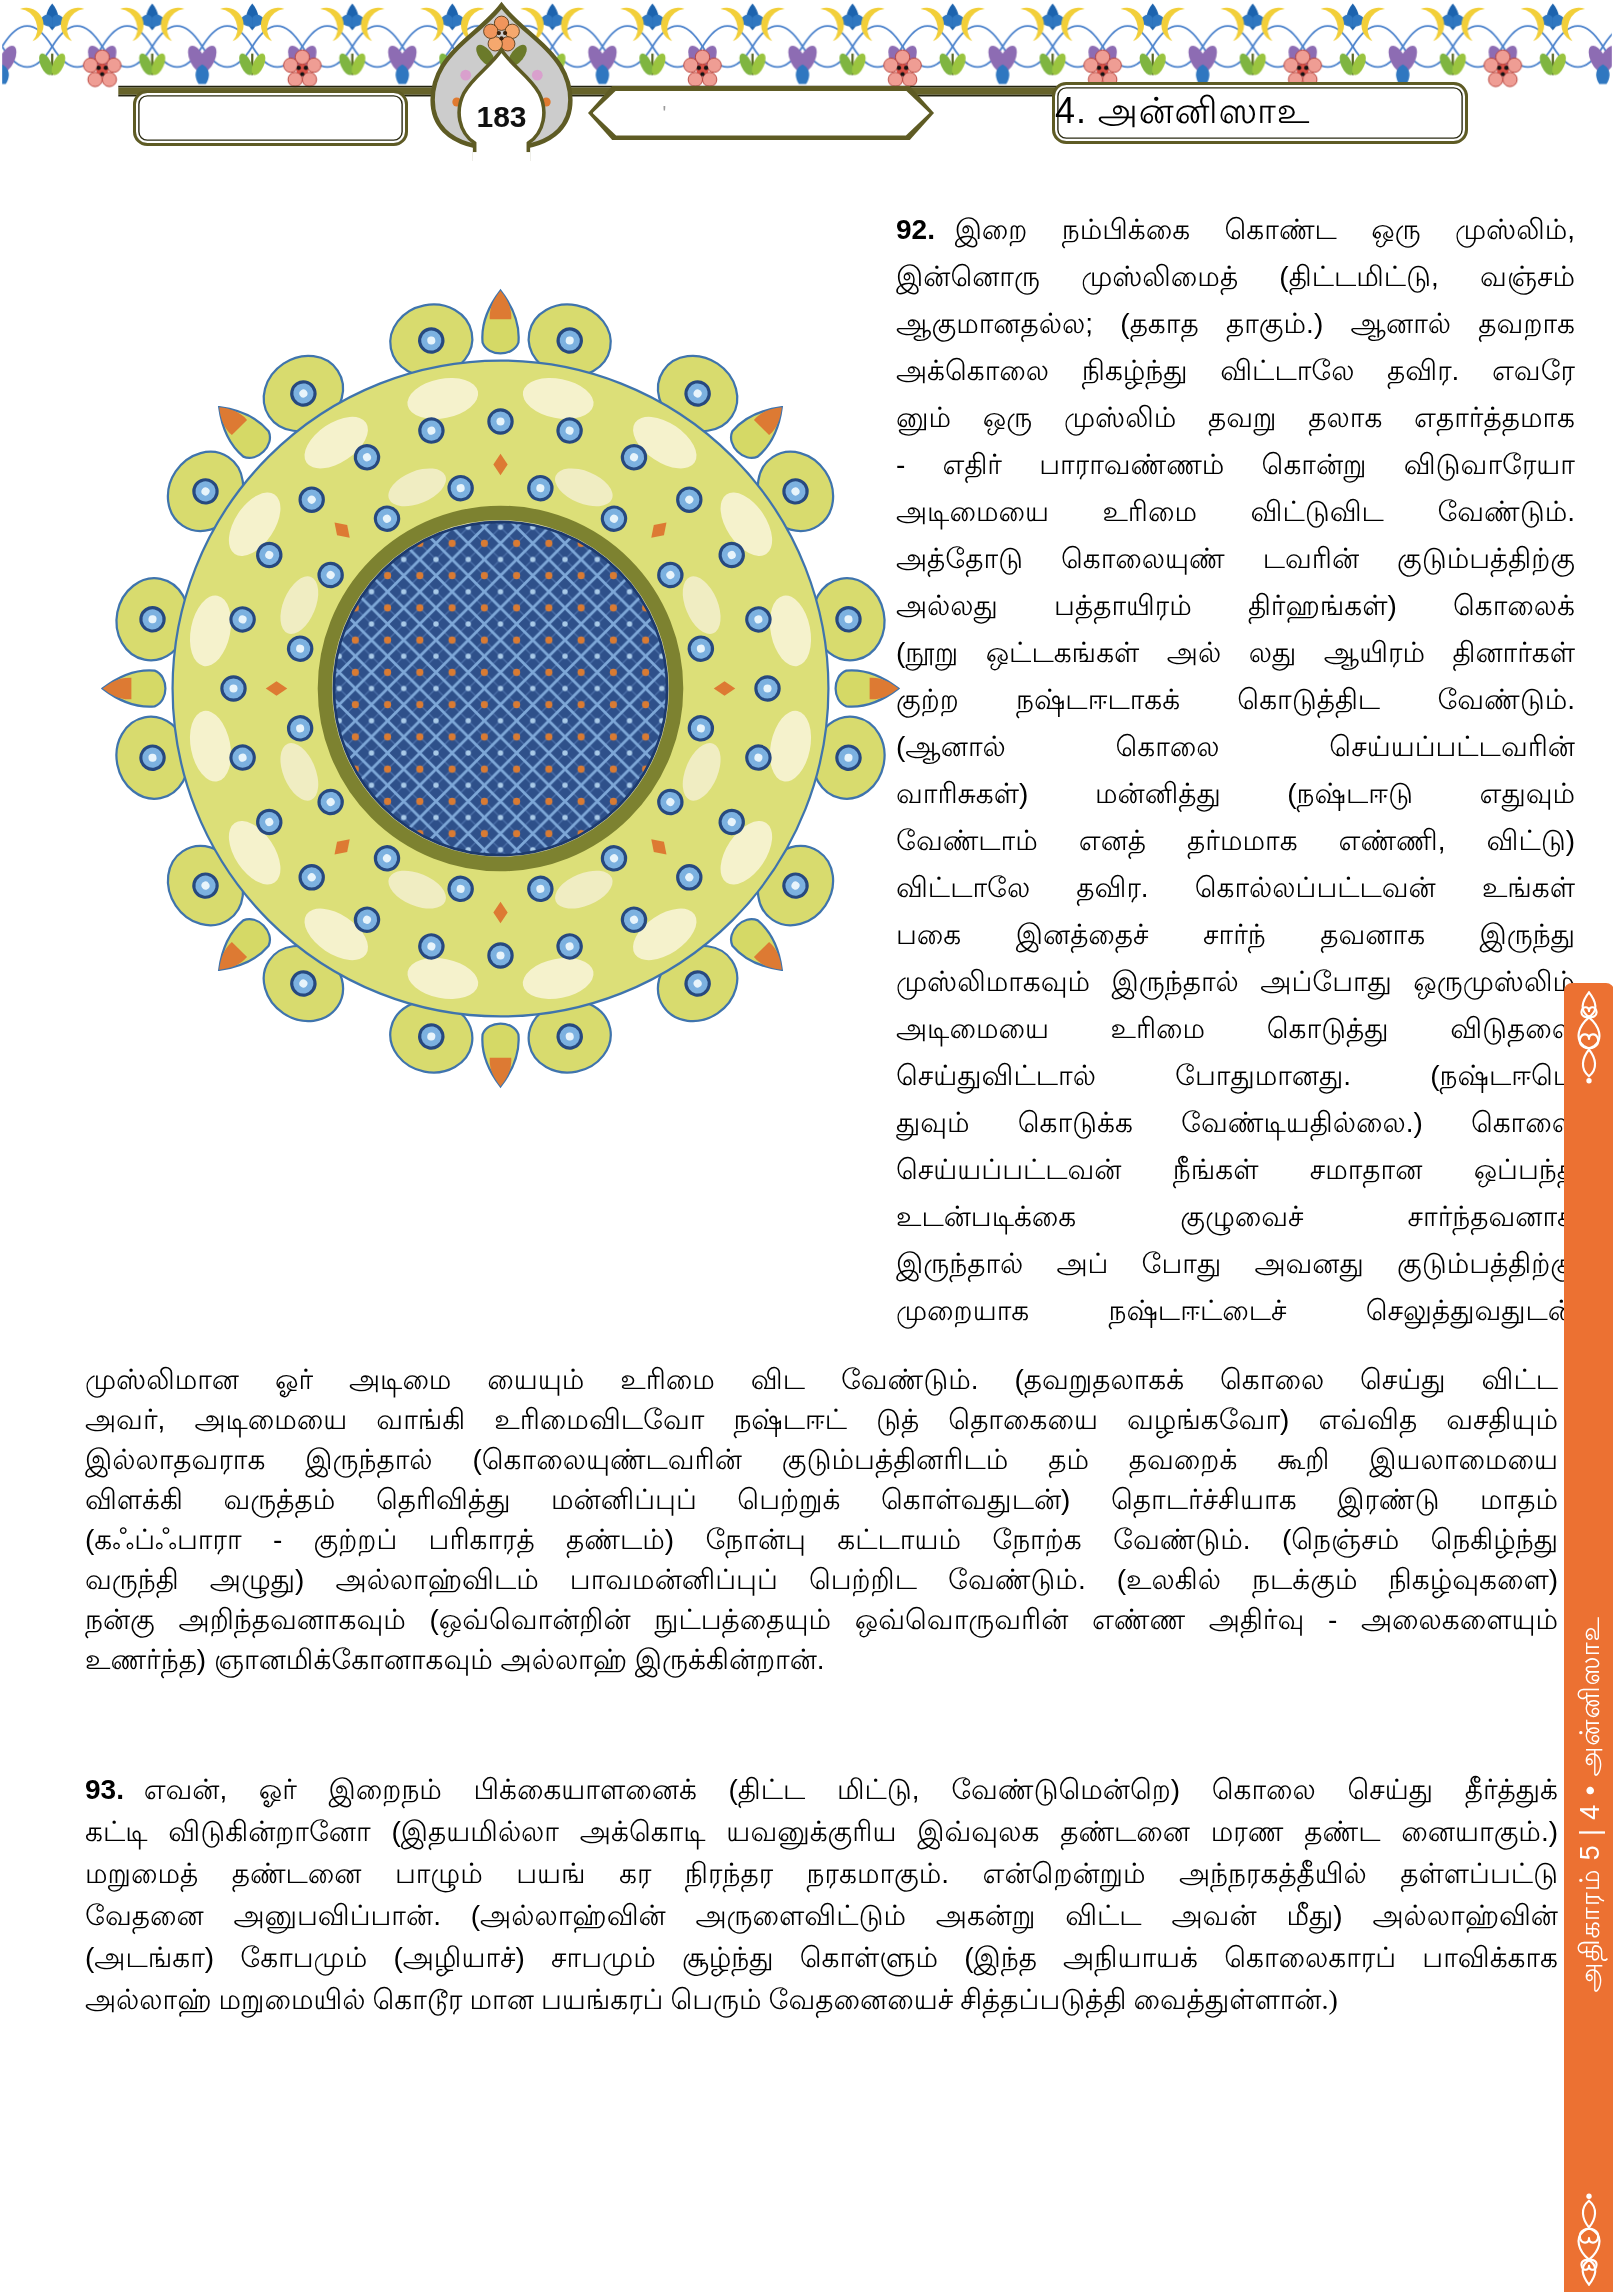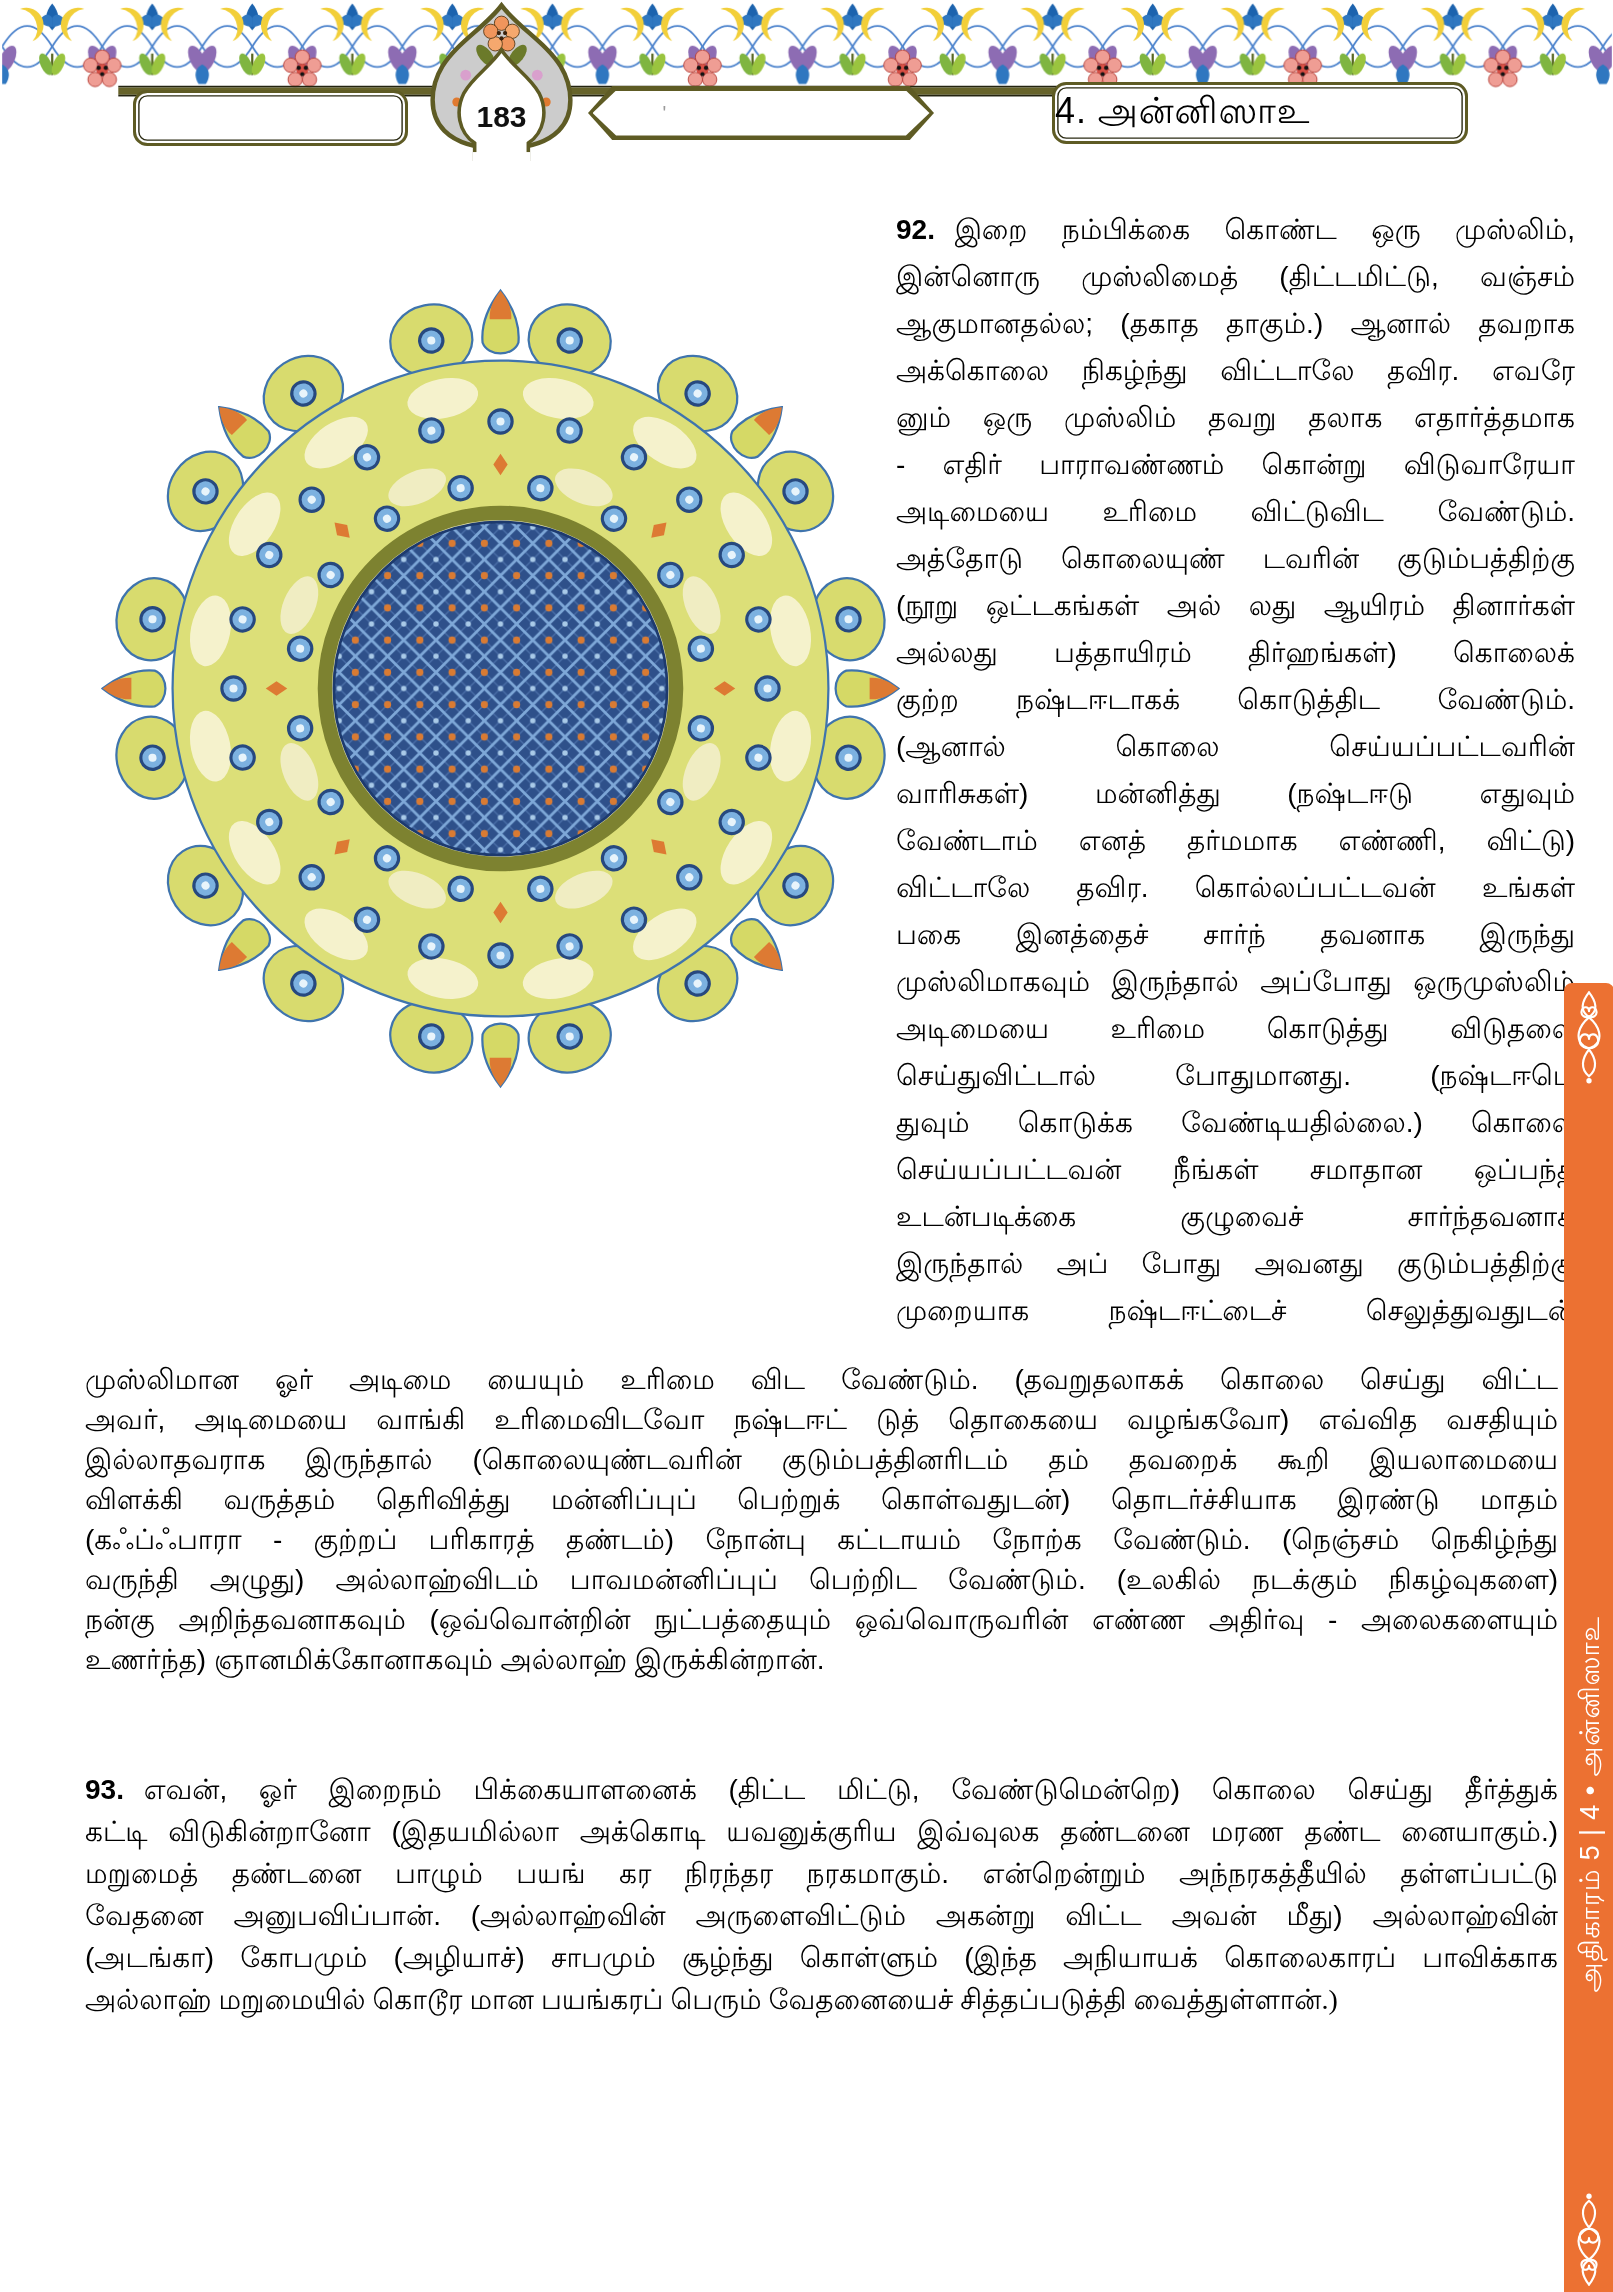--- a/index.html
+++ b/index.html
@@ -222,22 +222,22 @@
 
   <div class="col-block">
       <div class="tline"><b class="vnum">92.</b>இறை நம்பிக்கை கொண்ட ஒரு முஸ்லிம்,</div>
       <div class="tline">இன்னொரு முஸ்லிமைத் (திட்டமிட்டு, வஞ்சம்</div>
       <div class="tline">ஆகுமானதல்ல; (தகாத தாகும்.) ஆனால் தவறாக</div>
       <div class="tline">அக்கொலை நிகழ்ந்து விட்டாலே தவிர. எவரே</div>
       <div class="tline">னும் ஒரு முஸ்லிம் தவறு தலாக எதார்த்தமாக</div>
       <div class="tline">- எதிர் பாராவண்ணம் கொன்று விடுவாரேயா</div>
       <div class="tline">அடிமையை உரிமை விட்டுவிட வேண்டும்.</div>
       <div class="tline">அத்தோடு கொலையுண் டவரின் குடும்பத்திற்கு</div>
+      <div class="tline">அல்லது பத்தாயிரம் திர்ஹங்கள்) கொலைக்</div>
       <div class="tline">(நூறு ஒட்டகங்கள் அல் லது ஆயிரம் தினார்கள்</div>
-      <div class="tline">அல்லது பத்தாயிரம் திர்ஹங்கள்) கொலைக்</div>
       <div class="tline">குற்ற நஷ்டஈடாகக் கொடுத்திட வேண்டும்.</div>
       <div class="tline">(ஆனால் கொலை செய்யப்பட்டவரின்</div>
       <div class="tline">வாரிசுகள்) மன்னித்து (நஷ்டஈடு எதுவும்</div>
       <div class="tline">வேண்டாம் எனத் தர்மமாக எண்ணி, விட்டு)</div>
       <div class="tline">விட்டாலே தவிர. கொல்லப்பட்டவன் உங்கள்</div>
       <div class="tline">பகை இனத்தைச் சார்ந் தவனாக இருந்து</div>
       <div class="tline">முஸ்லிமாகவும் இருந்தால் அப்போது ஒருமுஸ்லிம்</div>
       <div class="tline">அடிமையை உரிமை கொடுத்து விடுதலை</div>
       <div class="tline">செய்துவிட்டால் போதுமானது. (நஷ்டஈடெ</div>
       <div class="tline">துவும் கொடுக்க வேண்டியதில்லை.) கொலை</div>

